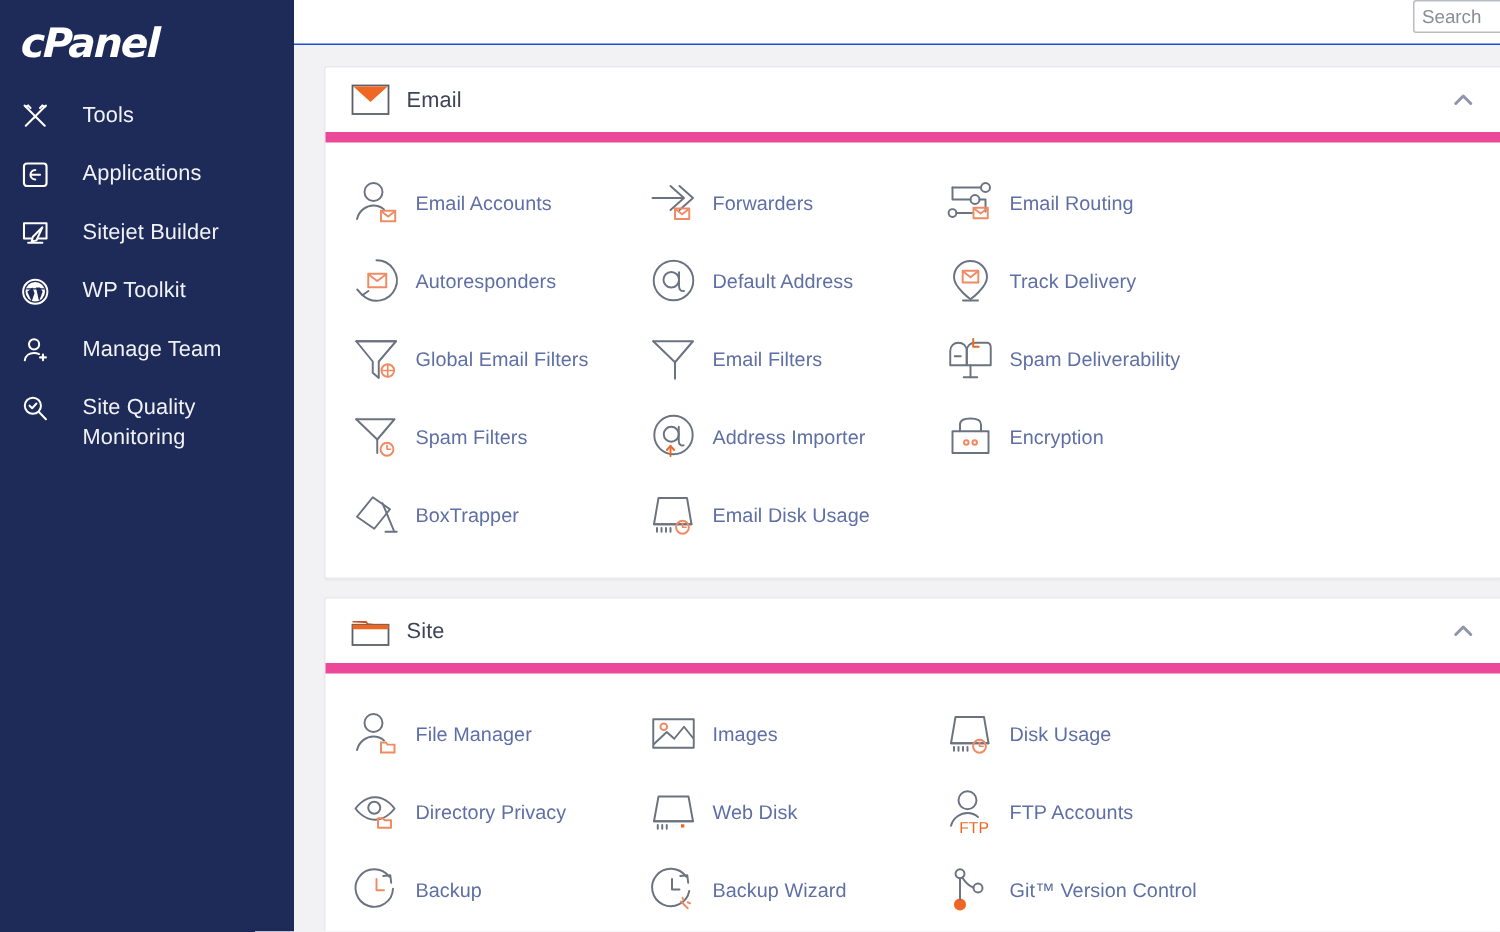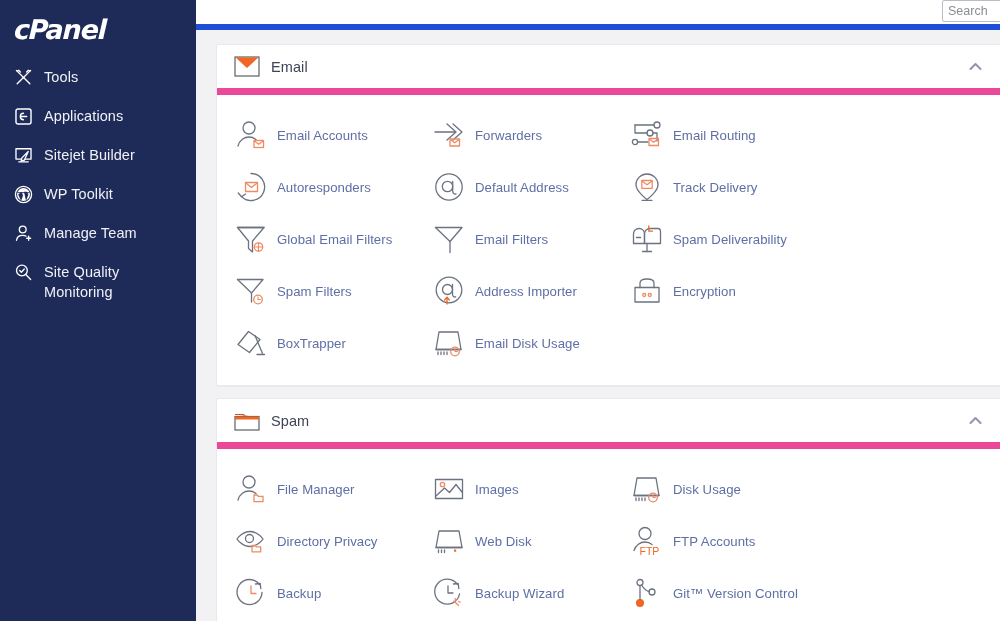--- a/index.html
+++ b/index.html
@@ -46,21 +46,21 @@
     line-height: 1;
     transform: skewX(-2deg);
   }
 
   .nav { margin-top: 0px; }
 
   .nav-item {
     display: flex;
     align-items: flex-start;
     padding: 9px 12px 9px 12px;
-    gap: 10px;
+    gap: 21px;
     cursor: pointer;
     color: #e8eaf1;
   }
 
   .nav-icon {
     width: 22px;
     min-width: 22px;
     height: 21px;
     display: flex;
     align-items: center;
@@ -81,21 +81,21 @@
     flex: 1;
     height: 621px;
     background: #f2f2f4;
     position: relative;
     overflow: hidden;
   }
 
   .topbar {
     height: 30px;
     background: #ffffff;
-    border-bottom: 6px solid #1d4ed8;
+    border-bottom: 1px solid #1d4ed8;
     display: flex;
     align-items: center;
     justify-content: flex-end;
     padding-right: 0px;
     position: relative;
   }
 
   .search-wrap {
     position: absolute;
     right: -38px;
@@ -501,21 +501,21 @@
 
       <div class="card">
         <div class="card-header">
           <span class="card-header-icon">
             <svg width="26" height="22" viewBox="0 0 26 22">
               <path d="M1 4.5 H10 L12 7 H25" fill="#c8541d" stroke="#c8541d" stroke-width="1"></path>
               <rect x="1" y="6.5" width="24" height="13.5" fill="#ffffff" stroke="#5c5f66" stroke-width="1.2"></rect>
               <rect x="1" y="6.5" width="24" height="3" fill="#ef6723" stroke="none"></rect>
             </svg>
           </span>
-          <span class="card-title">Spam</span>
+          <span class="card-title">Site</span>
           <span class="collapse-toggle">
             <svg width="13" height="9" viewBox="0 0 13 9" fill="none" stroke="#8e95ad" stroke-width="2" stroke-linecap="round" stroke-linejoin="round">
               <path d="M1.5 7 L6.5 2 L11.5 7"></path>
             </svg>
           </span>
         </div>
 
         <div class="card-body">
           <div class="grid">
 

